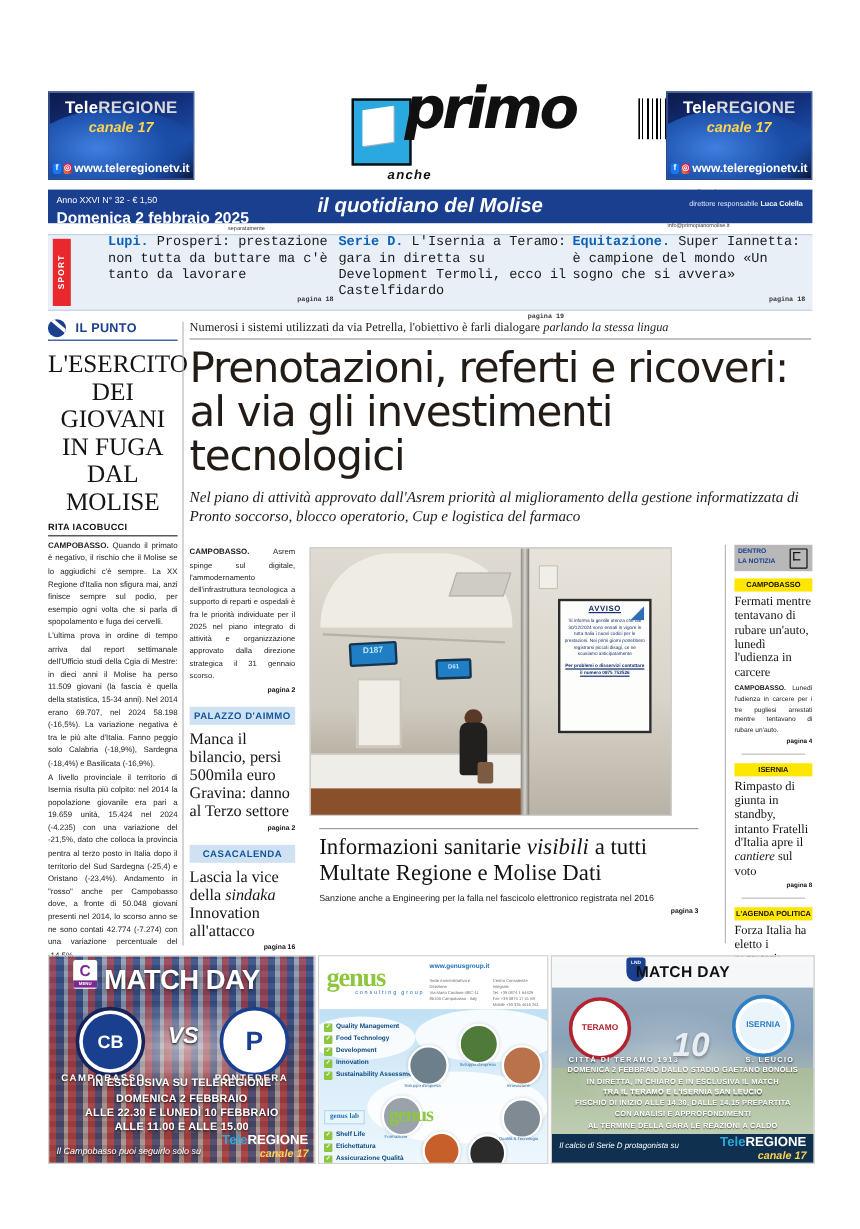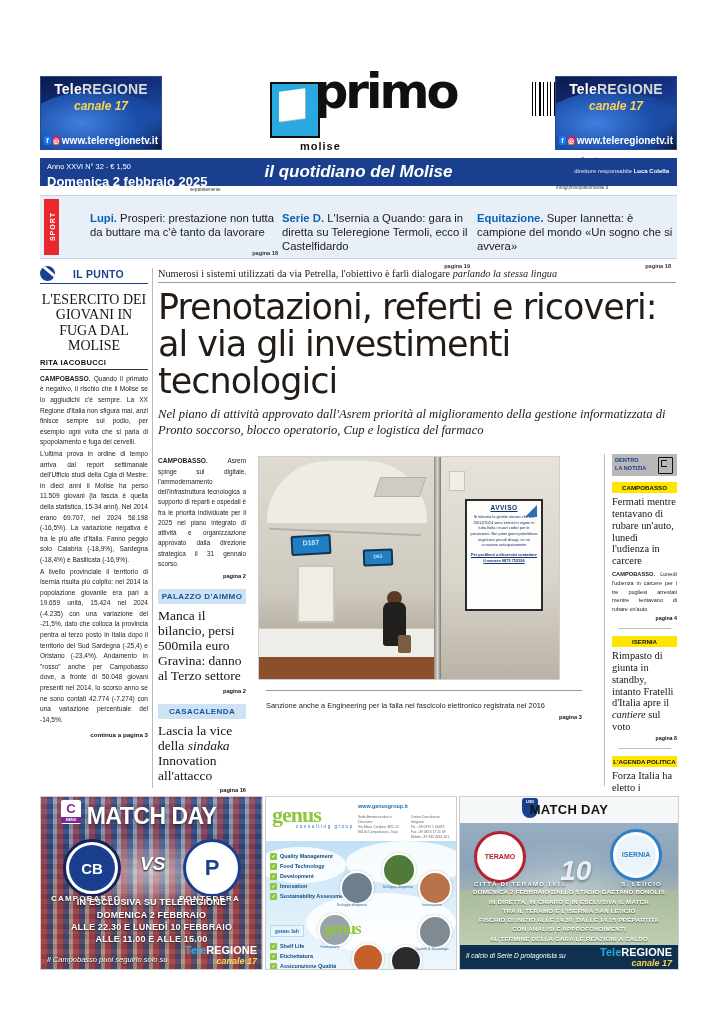--- a/index.html
+++ b/index.html
@@ -21,21 +21,21 @@
   .tr-title .t2{color:#d7d9dc;}
   .tr-sub{position:absolute;left:0;right:0;top:22px;text-align:center;color:#ffd34d;
     font-size:12px;font-weight:bold;font-style:italic;}
   .tr-foot{position:absolute;left:3px;right:3px;bottom:3px;display:flex;align-items:center;gap:2px;}
   .sq{width:9px;height:9px;border-radius:2px;display:inline-block;color:#fff;font-size:7px;
     line-height:9px;text-align:center;font-weight:bold;}
   .sq.fb{background:#1877f2;}
   .sq.ig{background:linear-gradient(45deg,#f09433,#dc2743,#bc1888);}
   .tr-url{color:#fff;font-size:10px;font-weight:bold;white-space:nowrap;}
 
-  .logo{position:absolute;left:192px;top:0px;width:330px;height:86px;}
+  .logo{position:absolute;left:215px;top:0px;width:330px;height:86px;font-style:italic;}
   .logo-word{font-family:"DejaVu Sans",sans-serif;font-weight:bold;color:#101010;
     letter-spacing:-3px;line-height:.8;}
   .logo-primo{position:absolute;left:82px;top:-4px;font-size:48px;}
   .logo-piano{position:absolute;left:48px;top:36px;font-size:48px;}
   .logo-mark{position:absolute;left:38px;top:6px;width:46px;height:52px;background:#2aa8e0;
     border:2px solid #0d0d0d;}
   .logo-mark:after{content:"";position:absolute;left:7px;top:6px;width:26px;height:30px;
     background:#fff;transform:skewY(-8deg);box-shadow:1px 1px 0 #9fb0bb;}
   .logo-molise{position:absolute;left:68px;top:64px;font-size:11px;color:#111;font-weight:bold;
     letter-spacing:1px;}
@@ -59,33 +59,33 @@
     font-size:17px;font-weight:bold;font-style:italic;}
   .bb-right{position:absolute;right:8px;top:10px;color:#dde6f5;font-size:6px;}
   .bb-right b{color:#fff;}
 
   
   .sport{position:absolute;left:40px;top:177px;width:637px;height:62px;background:#e8eff7;
     border-top:1px solid #c3d2e4;border-bottom:1px solid #c3d2e4;}
   .sport-tag{position:absolute;left:4px;top:3px;width:15px;height:56px;background:#e8282d;}
   .sport-tag span{position:absolute;left:-16px;top:24px;width:48px;text-align:center;color:#fff;
     font-size:7px;font-weight:bold;letter-spacing:1px;transform:rotate(-90deg);}
-  .sp-col{position:absolute;top:16px;width:190px;}
+  .sp-col{position:absolute;top:0;width:190px;font-family:Liberation Mono, monospace;}
   .sp-col .txt{font-size:11.3px;line-height:1.22;color:#1b1b1b;}
   .sp-col .txt b{color:#0b62b8;}
   .sp-col .pg{position:absolute;right:2px;bottom:-16px;font-size:5.6px;font-weight:bold;color:#333;}
 
   
   .lcol{position:absolute;left:40px;top:248px;width:108px;}
-  .punto{display:flex;align-items:center;gap:18px;border-bottom:1.4px solid #1b3f8f;padding-bottom:2px;}
+  .punto{display:flex;align-items:center;gap:8px;border-bottom:1.4px solid #1b3f8f;padding-bottom:2px;}
   .punto-dot{width:15px;height:15px;border-radius:50%;background:#1b3f8f;position:relative;overflow:hidden;}
   .punto-dot:after{content:"";position:absolute;left:-2px;top:3px;width:20px;height:3px;background:#fff;
     transform:rotate(40deg);}
   .punto-txt{font-size:10.5px;font-weight:bold;color:#1b3f8f;letter-spacing:.3px;}
-  .lcol h1{font-family:"Liberation Serif",serif;font-size:14px;line-height:1.1;text-align:center;
+  .lcol h1{font-family:"Liberation Serif",serif;font-size:21px;line-height:1.1;text-align:center;
     margin:8px 0 4px;font-weight:normal;color:#141414;}
   .byline{font-size:7.6px;font-weight:bold;letter-spacing:.3px;border-bottom:1px solid #333;
     padding-bottom:2px;margin-bottom:4px;}
   .lbody{font-size:6.55px;line-height:1.62;text-align:justify;color:#1c1c1c;}
   .lbody b{font-size:6.7px;}
   .lbody p{margin:0 0 1px;}
   .continua{text-align:right;font-size:6.2px;font-weight:bold;margin-top:6px;}
 
   .vrule{position:absolute;background:#b9b9b9;}
 
@@ -275,21 +275,21 @@
     <div class="info-left">
       <div>PRIMO PIANO MOLISE</div>
       <div><span>con Il Messaggero </span><b>€1,50</b></div>
       <div>In Molise non acquistabili</div>
       <div>separatamente</div>
     </div>
 
     <div class="logo">
       <div class="logo-mark"></div>
       <div class="logo-word logo-primo">primo</div>
-      <div class="logo-molise">molise</div>
+      <div class="logo-molise">anche</div>
     </div>
 
     <div class="barcode"></div>
     <div class="barcode-num">7 71978 187002</div>
 
     <div class="info-right">
       <div>Campobasso</div>
       <div>C.da Colle delle Api, 106/N int.19</div>
       <div>Tel. 0874 483400</div>
       <div><b>www.primopianomolise.it</b></div>
@@ -322,21 +322,21 @@
   <div class="sport">
     <div class="sport-tag">
         <span>SPORT</span>
       </div>
 
     <div class="sp-col" style="left:50px">
       <div class="txt"><b>Lupi.</b><span> Prosperi: prestazione non tutta da buttare ma c'è tanto da lavorare</span></div>
       <div class="pg">pagina 18</div>
     </div>
     <div class="sp-col" style="left:242px">
-      <div class="txt"><b>Serie D.</b><span> L'Isernia a Quando: gara in diretta su Teleregione Termoli, ecco il Castelfidardo</span></div>
+      <div class="txt"><b>Serie D.</b><span> L'Isernia a Teramo: gara in diretta su Development Termoli, ecco il Castelfidardo</span></div>
       <div class="pg">pagina 19</div>
     </div>
     <div class="sp-col" style="left:437px;width:196px">
       <div class="txt"><b>Equitazione.</b><span> Super Iannetta: è campione del mondo «Un sogno che si avvera»</span></div>
       <div class="pg">pagina 18</div>
     </div>
   </div>
 
   <div class="lcol">
     <div class="punto">
@@ -401,20 +401,21 @@
       <div class="ph-avviso">
         <div class="ph-av-logo"></div>
         <div class="ph-av-t">AVVISO</div>
         <div class="ph-av-b">Si informa la gentile utenza che dal 30/12/2024 sono entrati in vigore in tutta Italia i nuovi codici per le prestazioni. Nei primi giorni potrebbero registrarsi piccoli disagi, ce ne scusiamo anticipatamente</div>
         <div class="ph-av-u">Per problemi o disservizi contattare il numero 0875 752526</div>
       </div>
     </div>
   </div>
 
   <div class="lowstory">
+    <h2><span>Informazioni sanitarie </span><i>visibili</i><span> a tutti Multate Regione e Molise Dati</span></h2>
     <div class="sub">Sanzione anche a Engineering per la falla nel fascicolo elettronico registrata nel 2016</div>
     <div class="pg-r">pagina 3</div>
   </div>
 
   <div class="rcol">
     <div class="dentro">
       <div class="t">
         <div>DENTRO</div>
         <div>LA NOTIZIA</div>
       </div>

